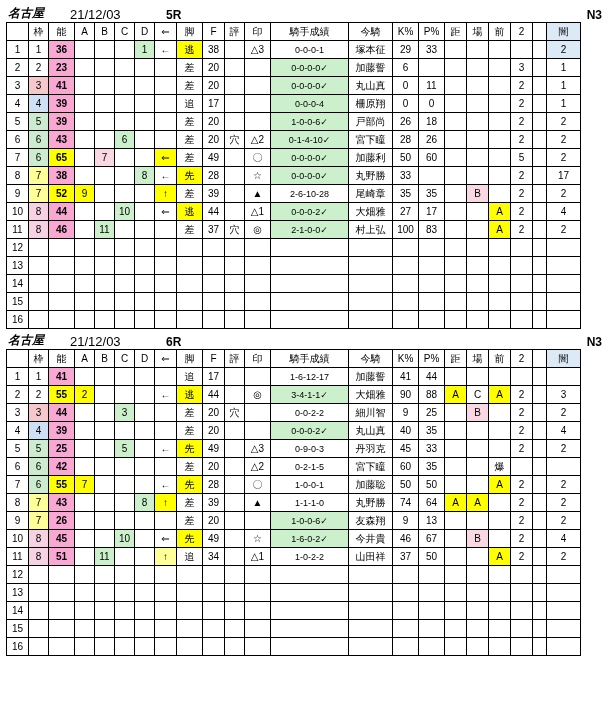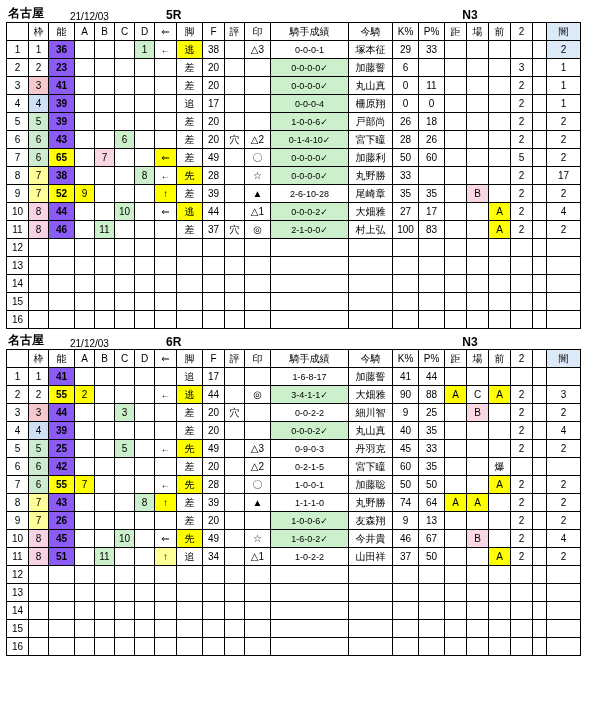--- a/index.html
+++ b/index.html
@@ -1,38 +1,38 @@
 <!DOCTYPE html>
 <html><head>
 <meta charset="utf-8">
 <style>
   html,body{margin:0;padding:0;background:#ffffff;}
   body{font-family:"Liberation Sans","DejaVu Sans",sans-serif;font-size:11px;color:#000;}
   .page{width:608px;height:713px;position:relative;box-sizing:border-box;padding:4px 6px;}
   .block{margin-bottom:2px;}
   .title-row{display:flex;align-items:flex-end;height:18px;font-size:12px;font-weight:bold;padding-left:2px;}
-  .title-venue{width:62px;}
-  .title-date{width:96px;font-weight:normal;font-size:10px;}
+  .title-venue{width:62px;font-style:italic;}
+  .title-date{width:96px;font-weight:normal;font-size:13px;}
   .title-race{width:110px;}
-  .title-grade{flex:1;text-align:center;padding-left:62px;}
+  .title-grade{flex:1;text-align:right;padding-left:62px;}
   table{border-collapse:collapse;table-layout:fixed;}
   td,th{border:1px solid #000;font-size:10px;text-align:center;vertical-align:middle;height:17px;padding:0;overflow:hidden;white-space:nowrap;}
   thead th{background:#ffffff;font-weight:normal;font-size:10px;}
   .num{text-align:center;}
   .c-blue{background:#cfe0f5;}
   .c-red{background:#f5c8cc;}
   .c-pink{background:#f7d2e2;}
   .c-green{background:#cdebcf;}
   .c-yellow{background:#ffff00;}
   .c-lyellow{background:#ffff99;}
   .c-lgreen{background:#ccf0cc;}
   .c-paleblue{background:#dce9f7;}
   .c-lpink{background:#f9d7e3;}
   .c-white{background:#ffffff;}
-  .c-grey{background:#8b5cf6;}
+  .c-grey{background:#f9a8d4;}
   .bold{font-weight:bold;}
   .tiny{font-size:9px;}
   .mark{font-size:10px;}
 </style>
 </head>
 <body>
 
 <div class="page">
   <div id="blocks-container">
       <div class="block">
@@ -546,21 +546,21 @@
               <td class="c-grey num bold">41</td>
               <td class=" num"></td>
               <td class=" num"></td>
               <td class=" num"></td>
               <td class=" num"></td>
               <td class=" num"></td>
               <td class=" num">追</td>
               <td class="num">17</td>
               <td class="num"></td>
               <td class="num mark"></td>
-              <td class="c-white num tiny">1-6-8-17</td>
+              <td class="c-white num tiny">1-6-12-17</td>
               <td class="num">加藤誓</td>
               <td class="num">41</td>
               <td class="num">44</td>
               <td class=" num"></td>
               <td class=" num"></td>
               <td class=" num"></td>
               <td class="num"></td>
               <td class="num"></td>
               <td class=" num"></td>
             </tr>

